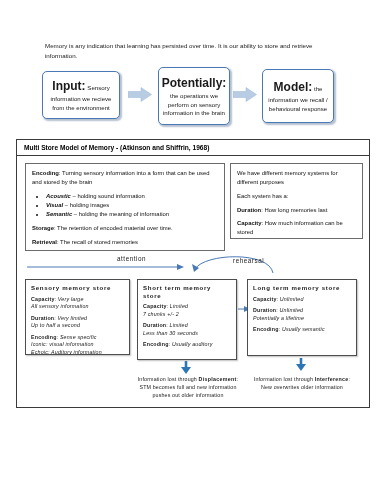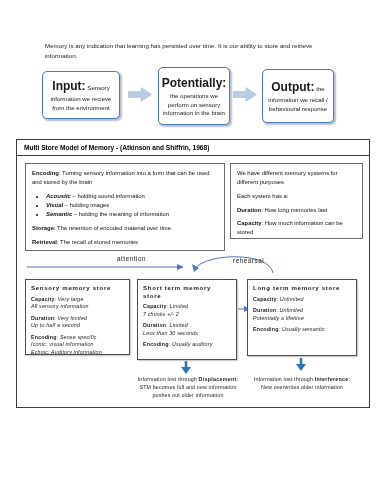--- a/index.html
+++ b/index.html
@@ -209,21 +209,21 @@
       <span class="lead">Potentially:</span><span> the operations we perform on sensory information in the brain</span>
     </div>
   </div>
 
   <svg class="fat-arrow" id="arrow-proc-out" viewBox="0 0 24 15">
     <polygon points="0,4.5 13,4.5 13,0.5 23.5,7.5 13,14.5 13,10.5 0,10.5" fill="#b8cce4" stroke="#9bb7d8" stroke-width="0.5"></polygon>
   </svg>
 
   <div class="ipo-box" id="ipo-out">
     <div>
-      <span class="lead">Output:</span><span> the information we recall / behavioural response</span>
+      <span class="lead">Model:</span><span> the information we recall / behavioural response</span>
     </div>
   </div>
 </div>
 
 <div class="panel">
 
   <div class="panel-title">Multi Store Model of Memory - (Atkinson and Shiffrin, 1968)</div>
 
   <div class="info-row">
 

